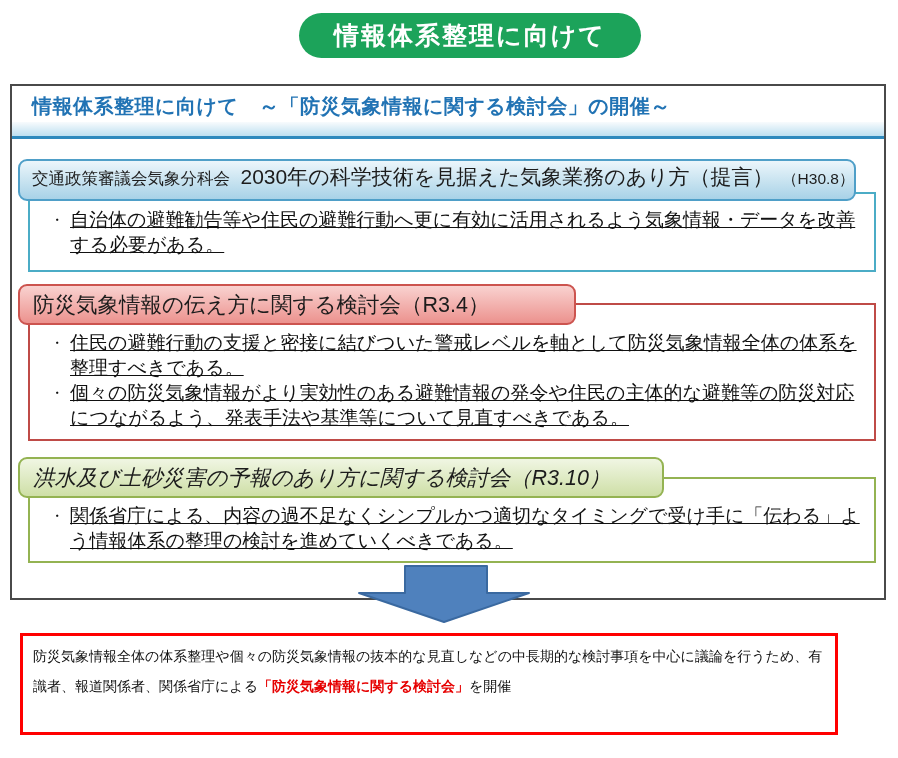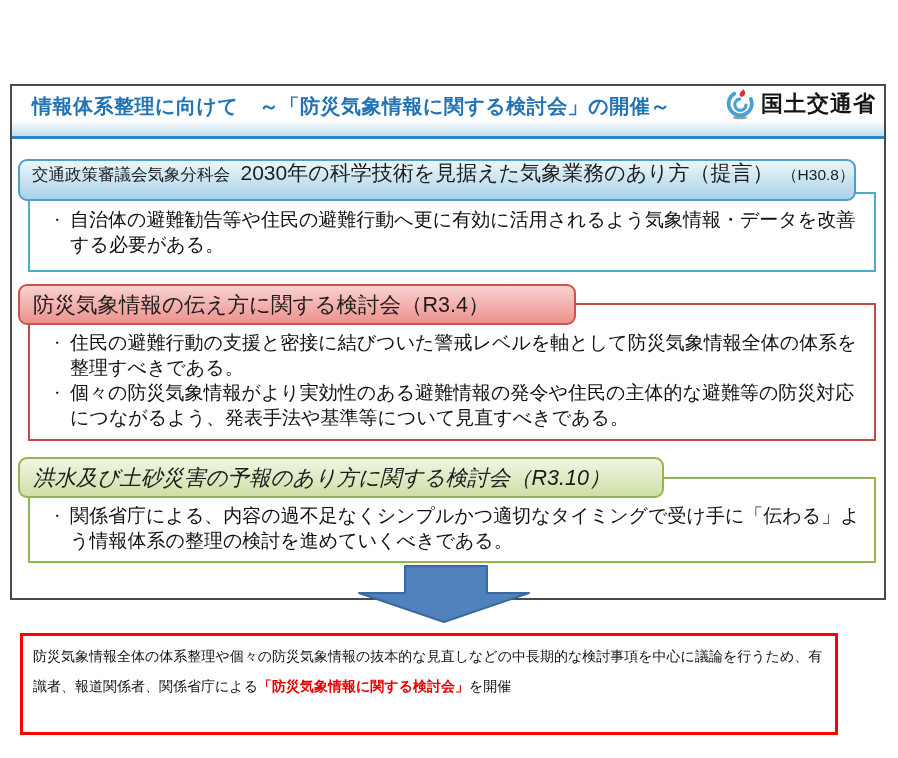--- a/index.html
+++ b/index.html
@@ -31,76 +31,68 @@
   .logo { position:absolute; right:8px; top:2px; display:flex; align-items:center; gap:5px; }
   .logo svg { display:block; }
   .logo-text { font-size:22px; color:#151515; letter-spacing:1px; font-weight:600; }
 
   
   .sec-head {
     position:absolute; border-radius:9px; padding:0 13px; white-space:nowrap;
     z-index:3; overflow:hidden;
   }
   .sec-head .inner { display:inline-block; }
-  .head-blue  { left:6px;  top:73px;  width:838px; height:42px; line-height:24px;
+  .head-blue  { left:6px;  top:73px;  width:838px; height:42px; line-height:32px;
     background:linear-gradient(#ecf6fb,#a8d2e7); border:2px solid #4f9fc8;padding-left:12px; }
   .head-red   { left:6px;  top:198px; width:558px; height:41px; line-height:39px;
     background:linear-gradient(#f9d2d0,#ec928e); border:2px solid #cc544f; }
   .head-green { left:6px;  top:371px; width:646px; height:41px; line-height:39px;
     background:linear-gradient(#f0f6e3,#cedfa6); border:2px solid #94b352;font-style:italic; }
 
   .h-small { font-size:16.5px; color:#1c1c1c; vertical-align:baseline; }
   .h-main  { font-size:21px;   color:#1c1c1c; vertical-align:baseline; margin-left:6px; }
   .h-date  { font-size:15.5px; color:#1c1c1c; vertical-align:baseline; margin-left:4px; }
   .h-plain { font-size:21.5px; color:#1c1c1c; }
 
   
   .sec-box { position:absolute; background:#fff; z-index:2; }
   .box-blue  { left:16px; top:106px; width:848px; height:80px;  border:2px solid #4bacc6; padding:13px 14px 0 14px; }
   .box-red   { left:16px; top:217px; width:848px; height:138px; border:2px solid #bf4b47; padding:25px 14px 0 14px; }
   .box-green { left:16px; top:391px; width:848px; height:86px;  border:2px solid #94b352; padding:24px 14px 0 14px; }
 
   .bullet { display:flex; font-size:19px; line-height:25px; color:#111; }
   .bullet .mk { flex:0 0 26px; text-align:center; font-size:15px; }
-  .bullet .tx { flex:1; }
+  .bullet .tx { flex:1;text-decoration:underline; }
 
   
   .arrow { position:absolute; left:346px; top:479px; width:172px; height:59px; z-index:1; }
 
   
   .conclusion {
     position:absolute; left:8px; top:547px; width:818px; height:102px;
     border:3px solid #ff0000; background:#fff; padding:6px 10px;
     font-size:14px; line-height:29.5px; color:#111;
   }
   .conclusion .hl { color:#e60000; font-weight:bold; }
 </style>
 </head>
 <body>
 
 <div class="page">
 
+  <div class="banner">
+    <span>情報体系整理に向けて</span>
+  </div>
 
   <div class="main">
 
     <div class="m-title">情報体系整理に向けて　～「防災気象情報に関する検討会」の開催～</div>
     <div class="band"></div>
     <div class="band-line"></div>
 
-    <div class="logo">
-      <span>
-        <svg width="32" height="32" viewBox="0 0 40 40">
-          <ellipse cx="20" cy="37" rx="9" ry="2.2" fill="#9a9a9a"></ellipse>
-          <path d="M 13 7 A 14.5 14.5 0 1 0 33.5 13.5" stroke="#45a0d6" stroke-width="4.6" fill="none" stroke-linecap="round"></path>
-          <path d="M 19.5 14 A 7 7 0 1 0 27.5 21.5" stroke="#45a0d6" stroke-width="4" fill="none" stroke-linecap="round"></path>
-          <path d="M 24.5 1.5 C 28 5.5 26.5 10.5 22.5 10.8 C 20 11 18.8 8.8 19.8 6.8 C 20.8 4.6 22.3 3 24.5 1.5 Z" fill="#d9342b"></path>
-        </svg>
-      </span>
-      <span class="logo-text">国土交通省</span>
-    </div>
 
     <div class="sec-head head-blue">
       <span class="inner">
         <span class="h-small">交通政策審議会気象分科会</span>
         <span class="h-main">2030年の科学技術を見据えた気象業務のあり方（提言）</span>
         <span class="h-date">（H30.8）</span>
       </span>
     </div>
     <div class="sec-box box-blue">
       <div class="bullet">

